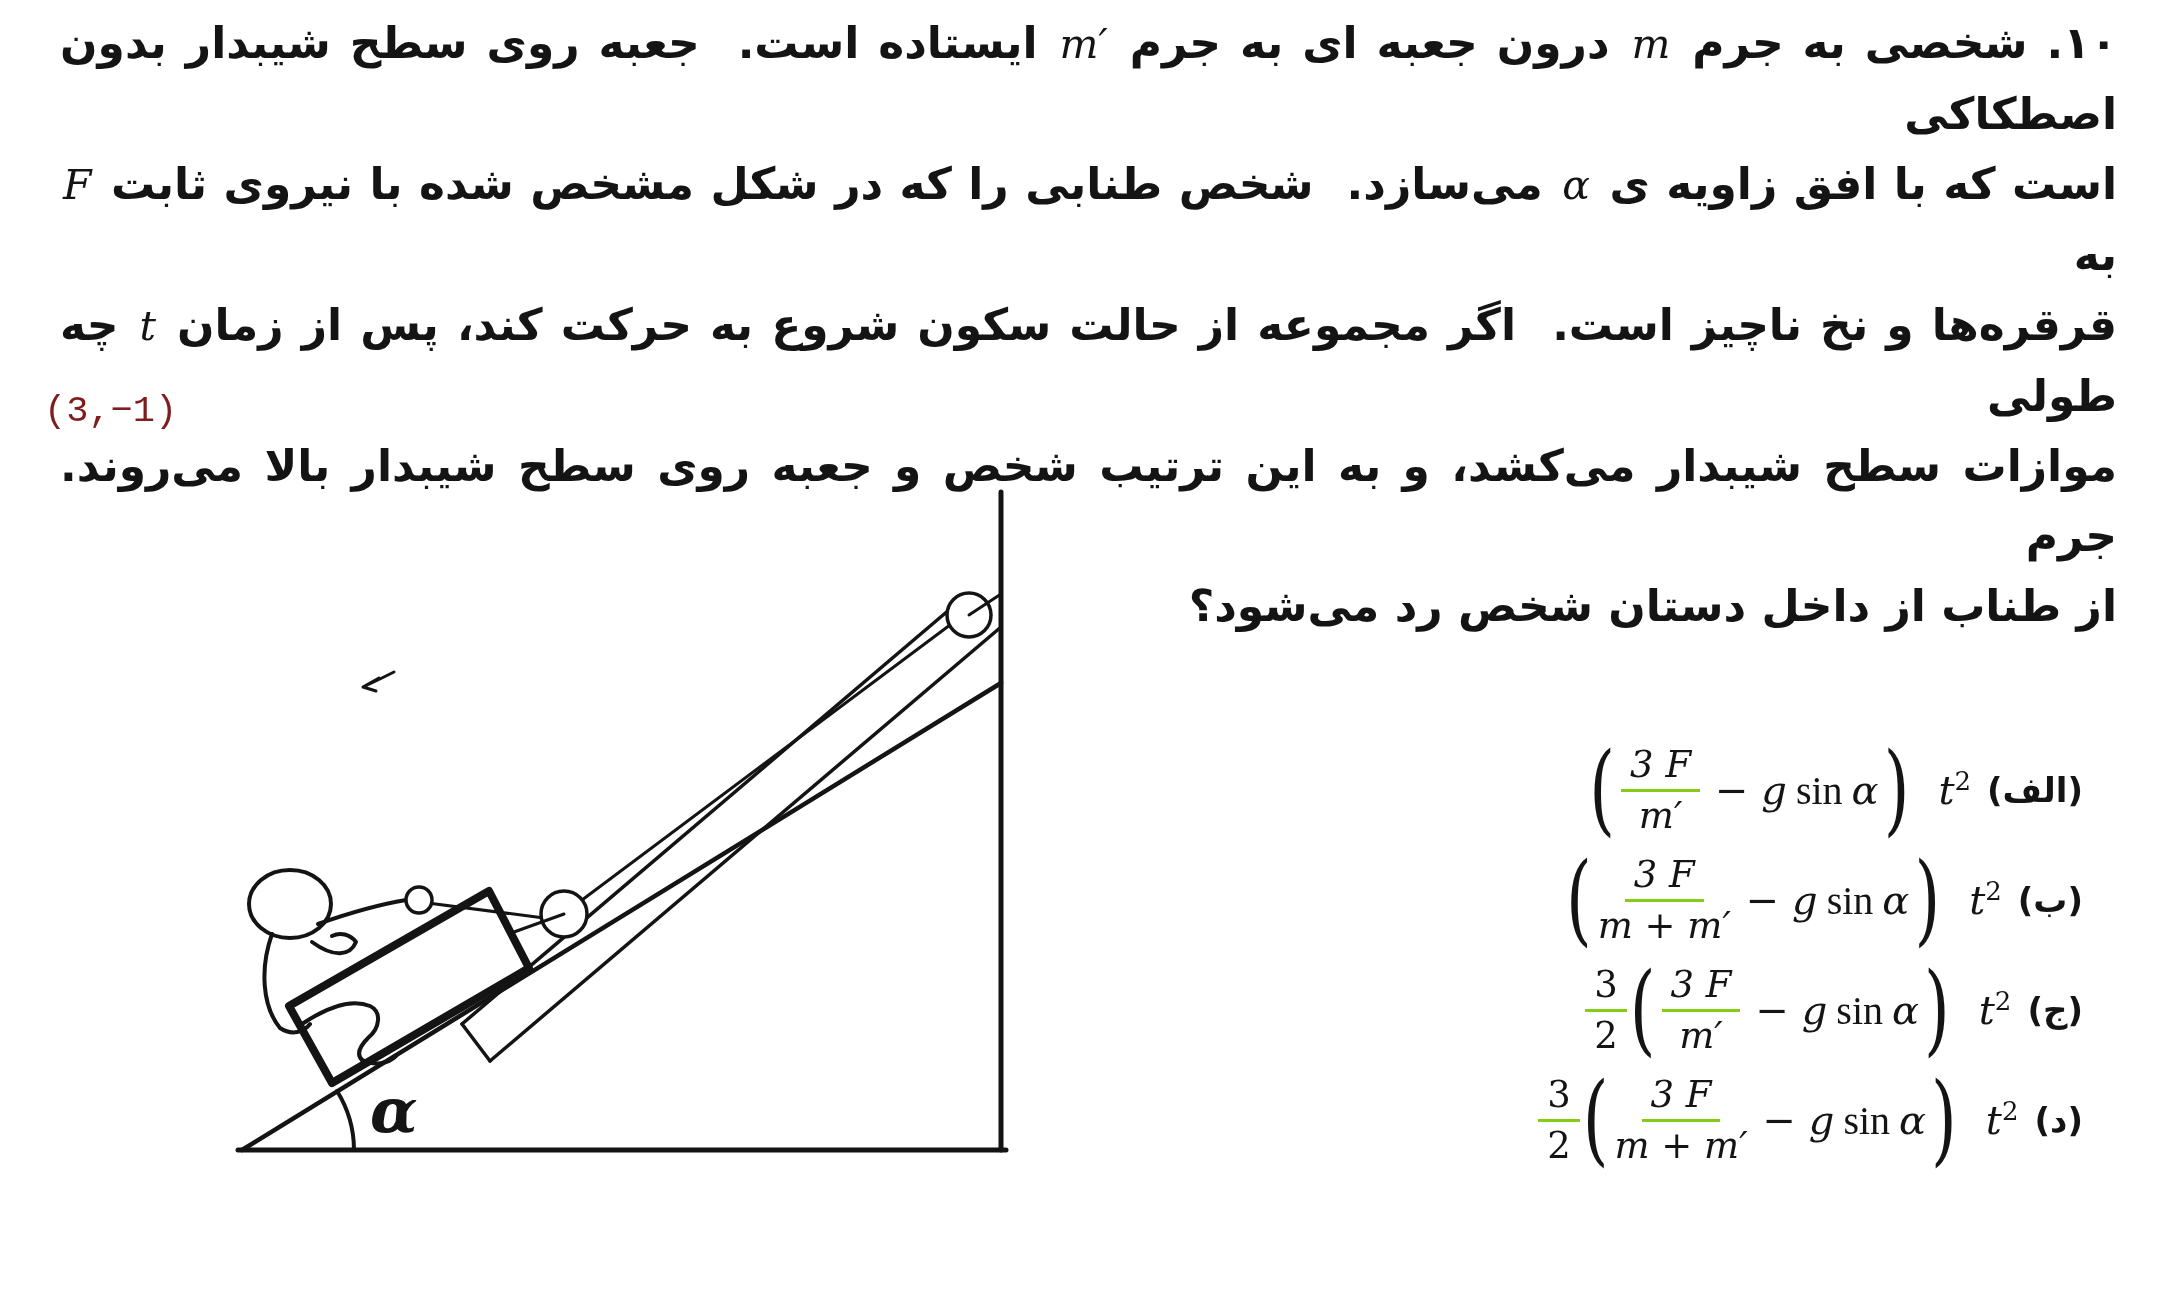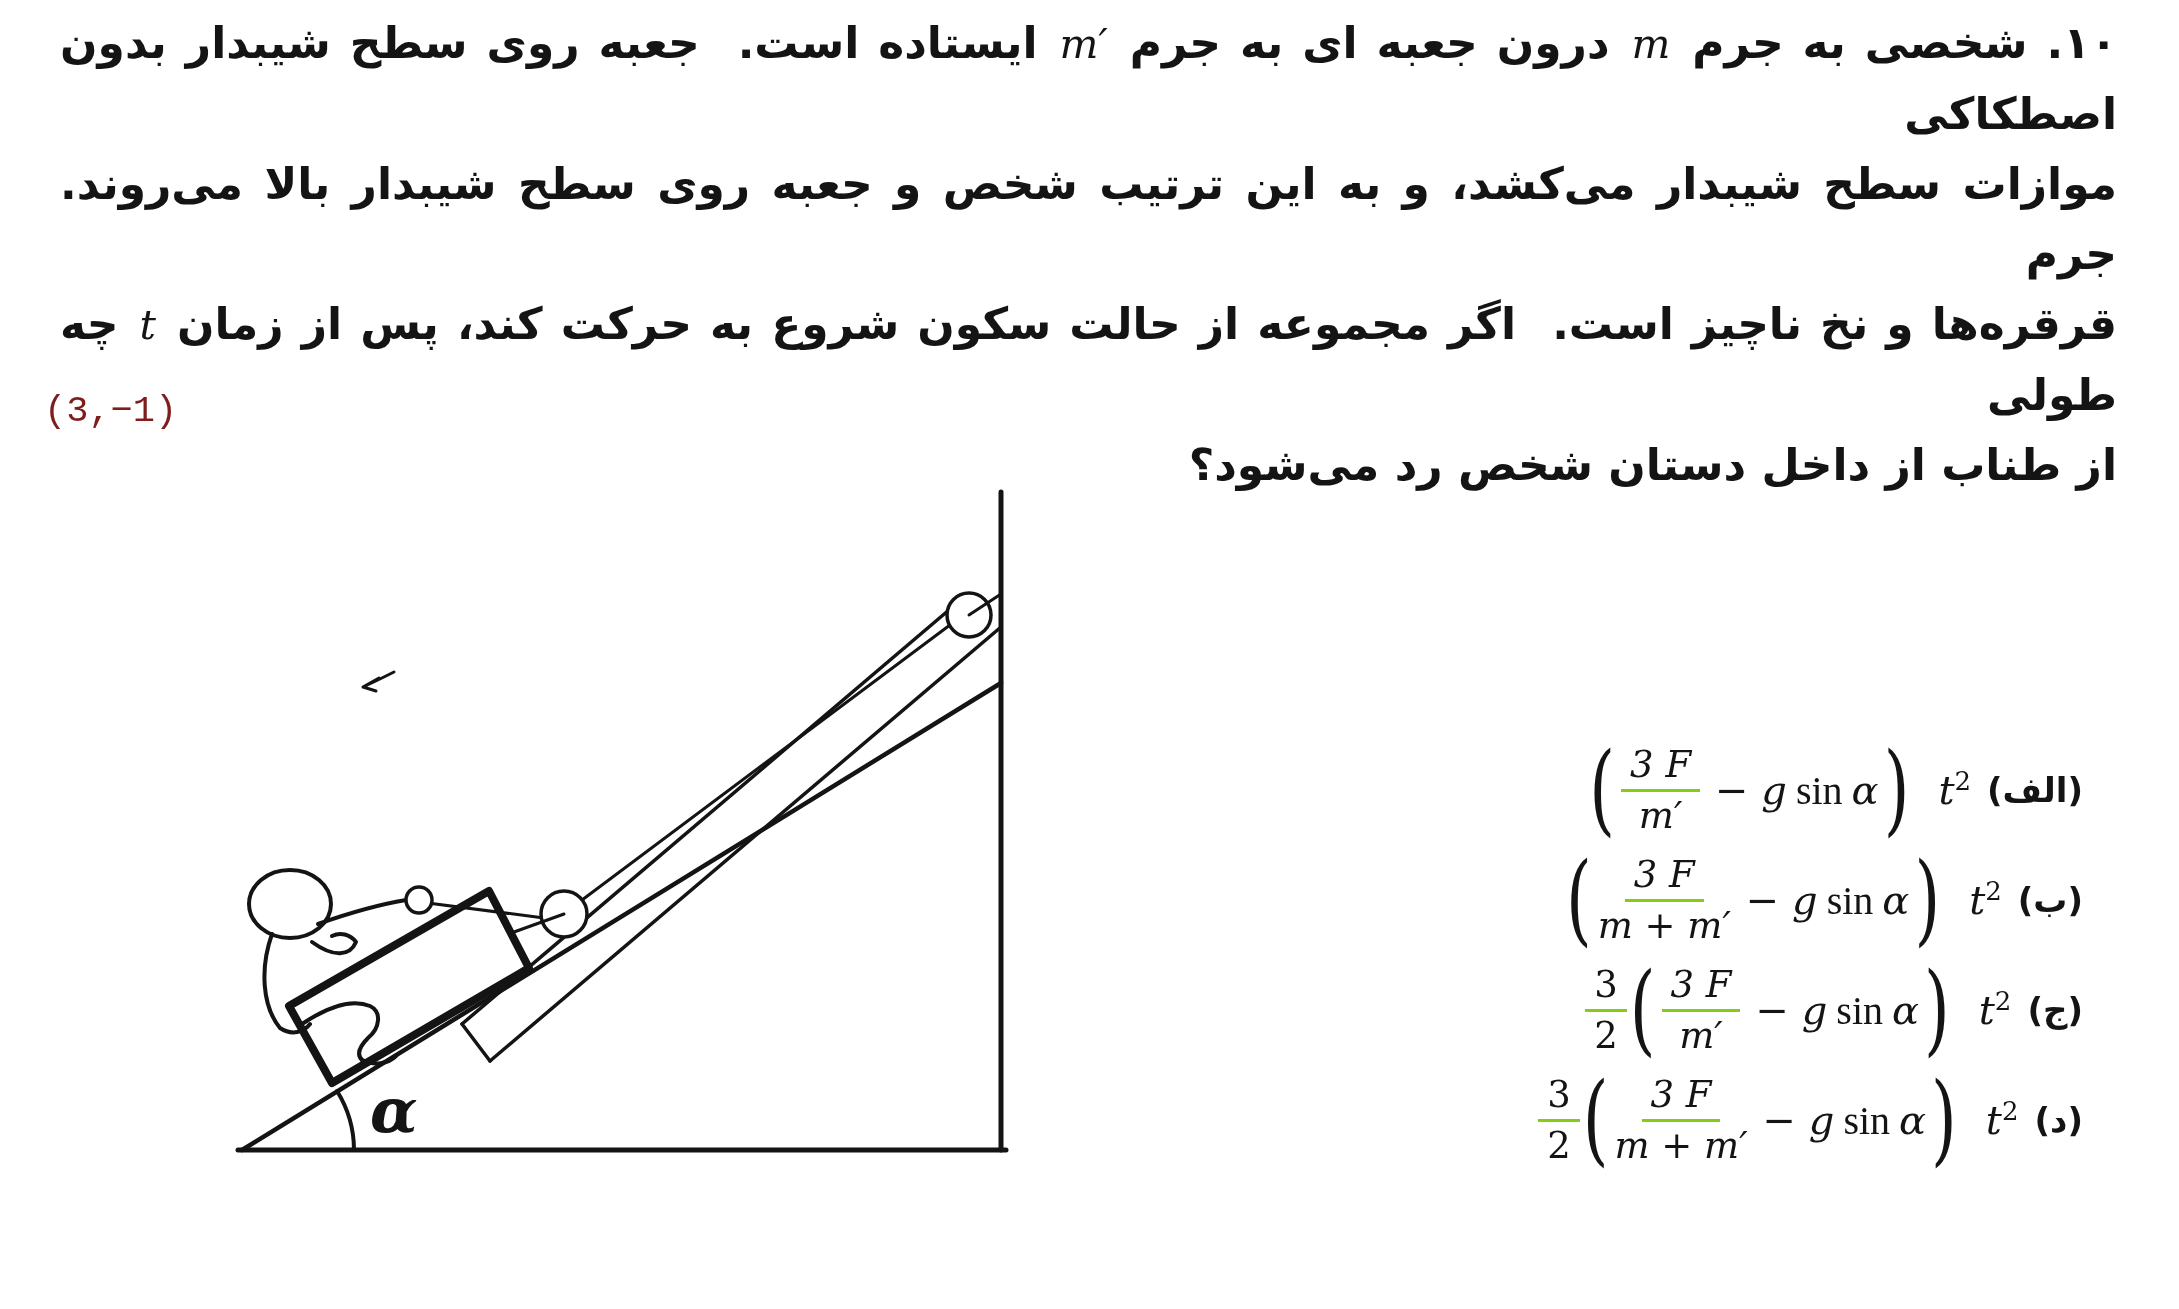--- a/index.html
+++ b/index.html
@@ -65,24 +65,27 @@
   .tsq sup{font-style:normal;font-size:26px;}
 </style>
 </head>
 <body>
 
 <div class="paragraph">
   <div class="pline">
     <span class="seg">۱۰. شخصی به جرم </span><span class="seg math">m</span><span class="seg"> درون جعبه ای به جرم </span><span class="seg math">m′</span><span class="seg"> ایستاده است.  جعبه روی سطح شیبدار بدون اصطکاکی</span>
   </div>
   <div class="pline">
+    <span class="seg">است که با افق زاویه ی </span><span class="seg math">α</span><span class="seg"> می‌سازد.  شخص طنابی را که در شکل مشخص شده با نیروی ثابت </span><span class="seg math">F</span><span class="seg"> به</span>
+  </div>
+  <div class="pline">
+    <span class="seg">قرقره‌ها و نخ ناچیز است.  اگر مجموعه از حالت سکون شروع به حرکت کند، پس از زمان </span><span class="seg math">t</span><span class="seg"> چه طولی</span>
+  </div>
+  <div class="pline">
     <span class="seg">موازات سطح شیبدار می‌کشد، و به این ترتیب شخص و جعبه روی سطح شیبدار بالا می‌روند.  جرم</span>
-  </div>
-  <div class="pline">
-    <span class="seg">قرقره‌ها و نخ ناچیز است.  اگر مجموعه از حالت سکون شروع به حرکت کند، پس از زمان </span><span class="seg math">t</span><span class="seg"> چه طولی</span>
   </div>
   <div class="pline last">
     <span class="seg">از طناب از داخل دستان شخص رد می‌شود؟</span>
   </div>
 </div>
 
 <div class="score-note">(3,−1)</div>
 
 <div class="figure">
   <svg viewBox="0 0 822 702" xmlns="http://www.w3.org/2000/svg">

